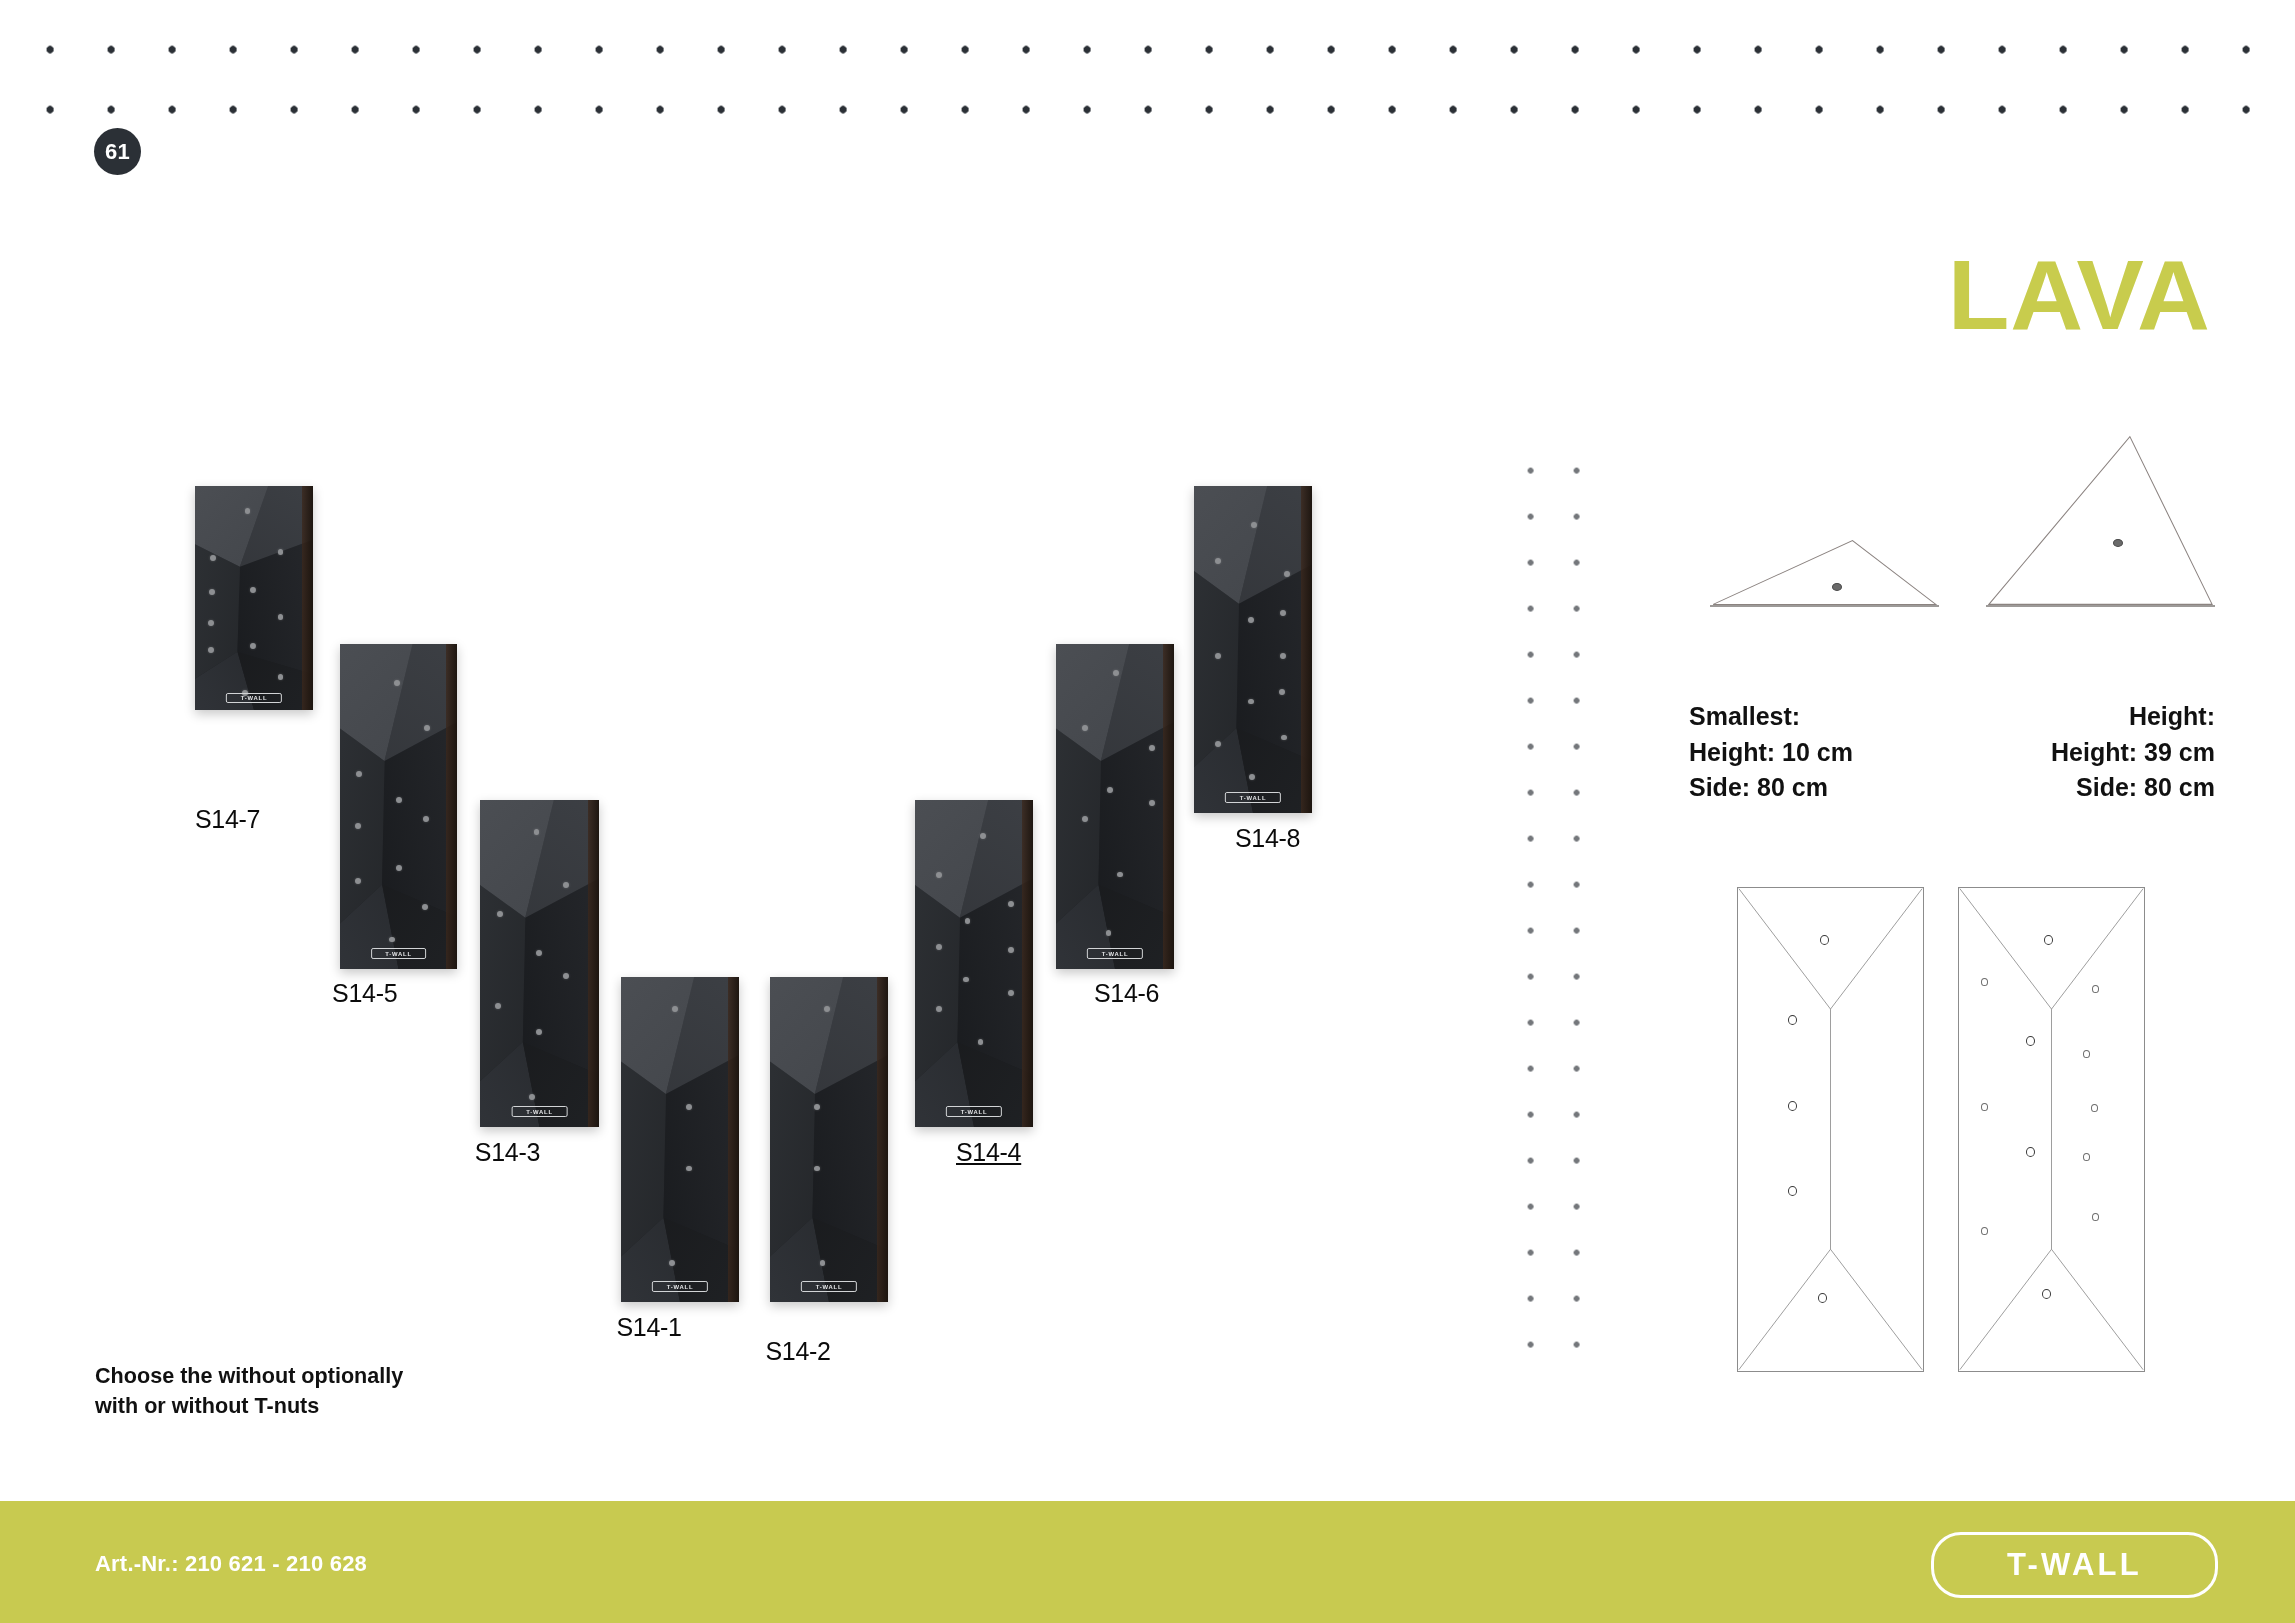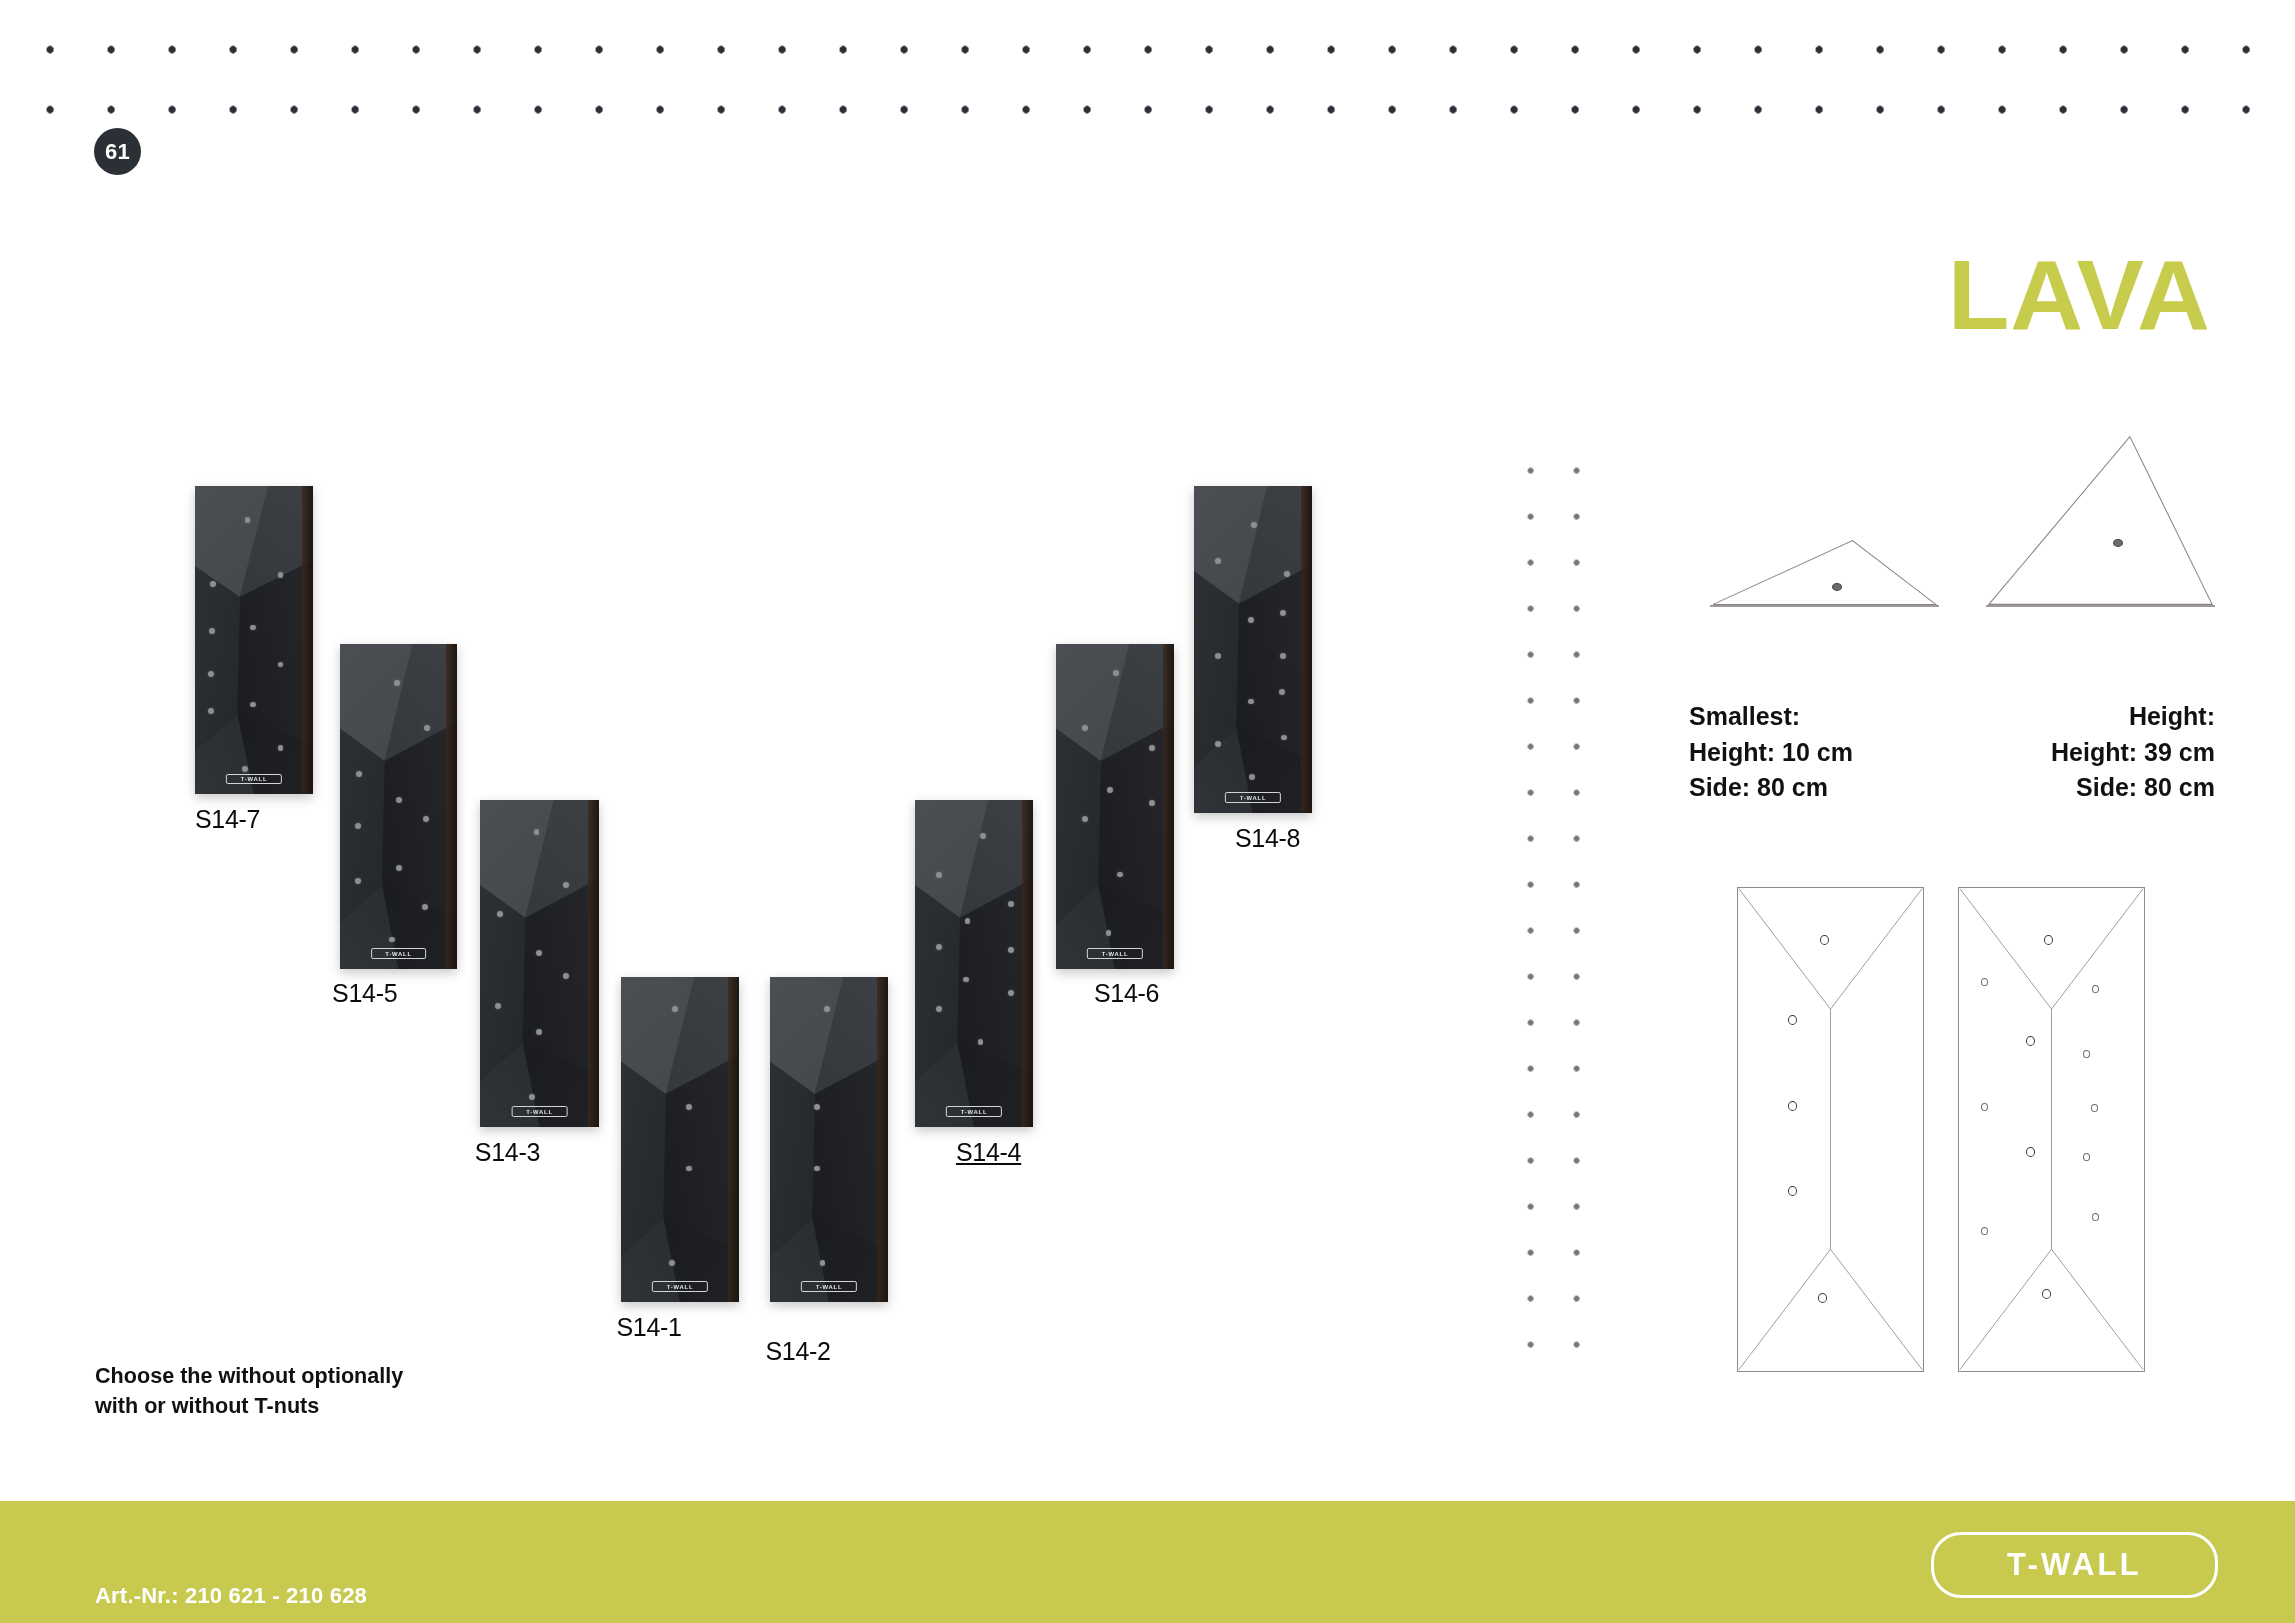--- a/index.html
+++ b/index.html
@@ -75,38 +75,38 @@
 
   .panel{position:absolute;border:0.9px solid #8c8c8c;background:#fff;}
   .pnut{position:absolute;width:7.2px;height:7.9px;border-radius:50%;
         background:#fff;border:1.3px solid #3a3a3a;}
   .pnut.sm{width:5.2px;height:5.9px;border-width:1px;border-color:#6e6e6e;}
 
   
   #footer{position:absolute;left:0;top:1501px;width:2295px;height:122px;
     background:#C8CA50;}
   #artnr{position:absolute;left:95px;top:1551px;color:#fff;
-    font-size:22px;font-weight:bold;letter-spacing:0.2px;margin-top:32px;}
+    font-size:22px;font-weight:bold;letter-spacing:0.2px;}
   #logo-footer{position:absolute;right:77px;top:1532px;
     width:281px;height:60px;border:3.9px solid #fff;border-radius:30px;
     display:flex;align-items:center;justify-content:center;}
   #logo-footer span{color:#fff;font-size:31px;font-weight:bold;letter-spacing:3.3px;}
 </style>
 </head>
 <body>
 
 <div id="top-dots"></div>
 
 <div id="page-badge">
   <span>61</span>
 </div>
 
 <div id="lava-title">LAVA</div>
 
-<div class="prod" style="left:195px;top:486px;width:118px;height:308px;">
+<div class="prod" style="left:195px;top:486px;width:118px;height:224px;">
   <div class="vol">
     <div class="f f1"></div>
       <div class="f f-topL"></div>
       <div class="f f-topR"></div>
     <div class="f f-midL"></div>
       <div class="f f-midR"></div>
     <div class="f f-botL"></div>
       <div class="f f-botR"></div>
     <div class="edge"></div>
     <div class="hole" style="left:42%;top:10%"></div>

